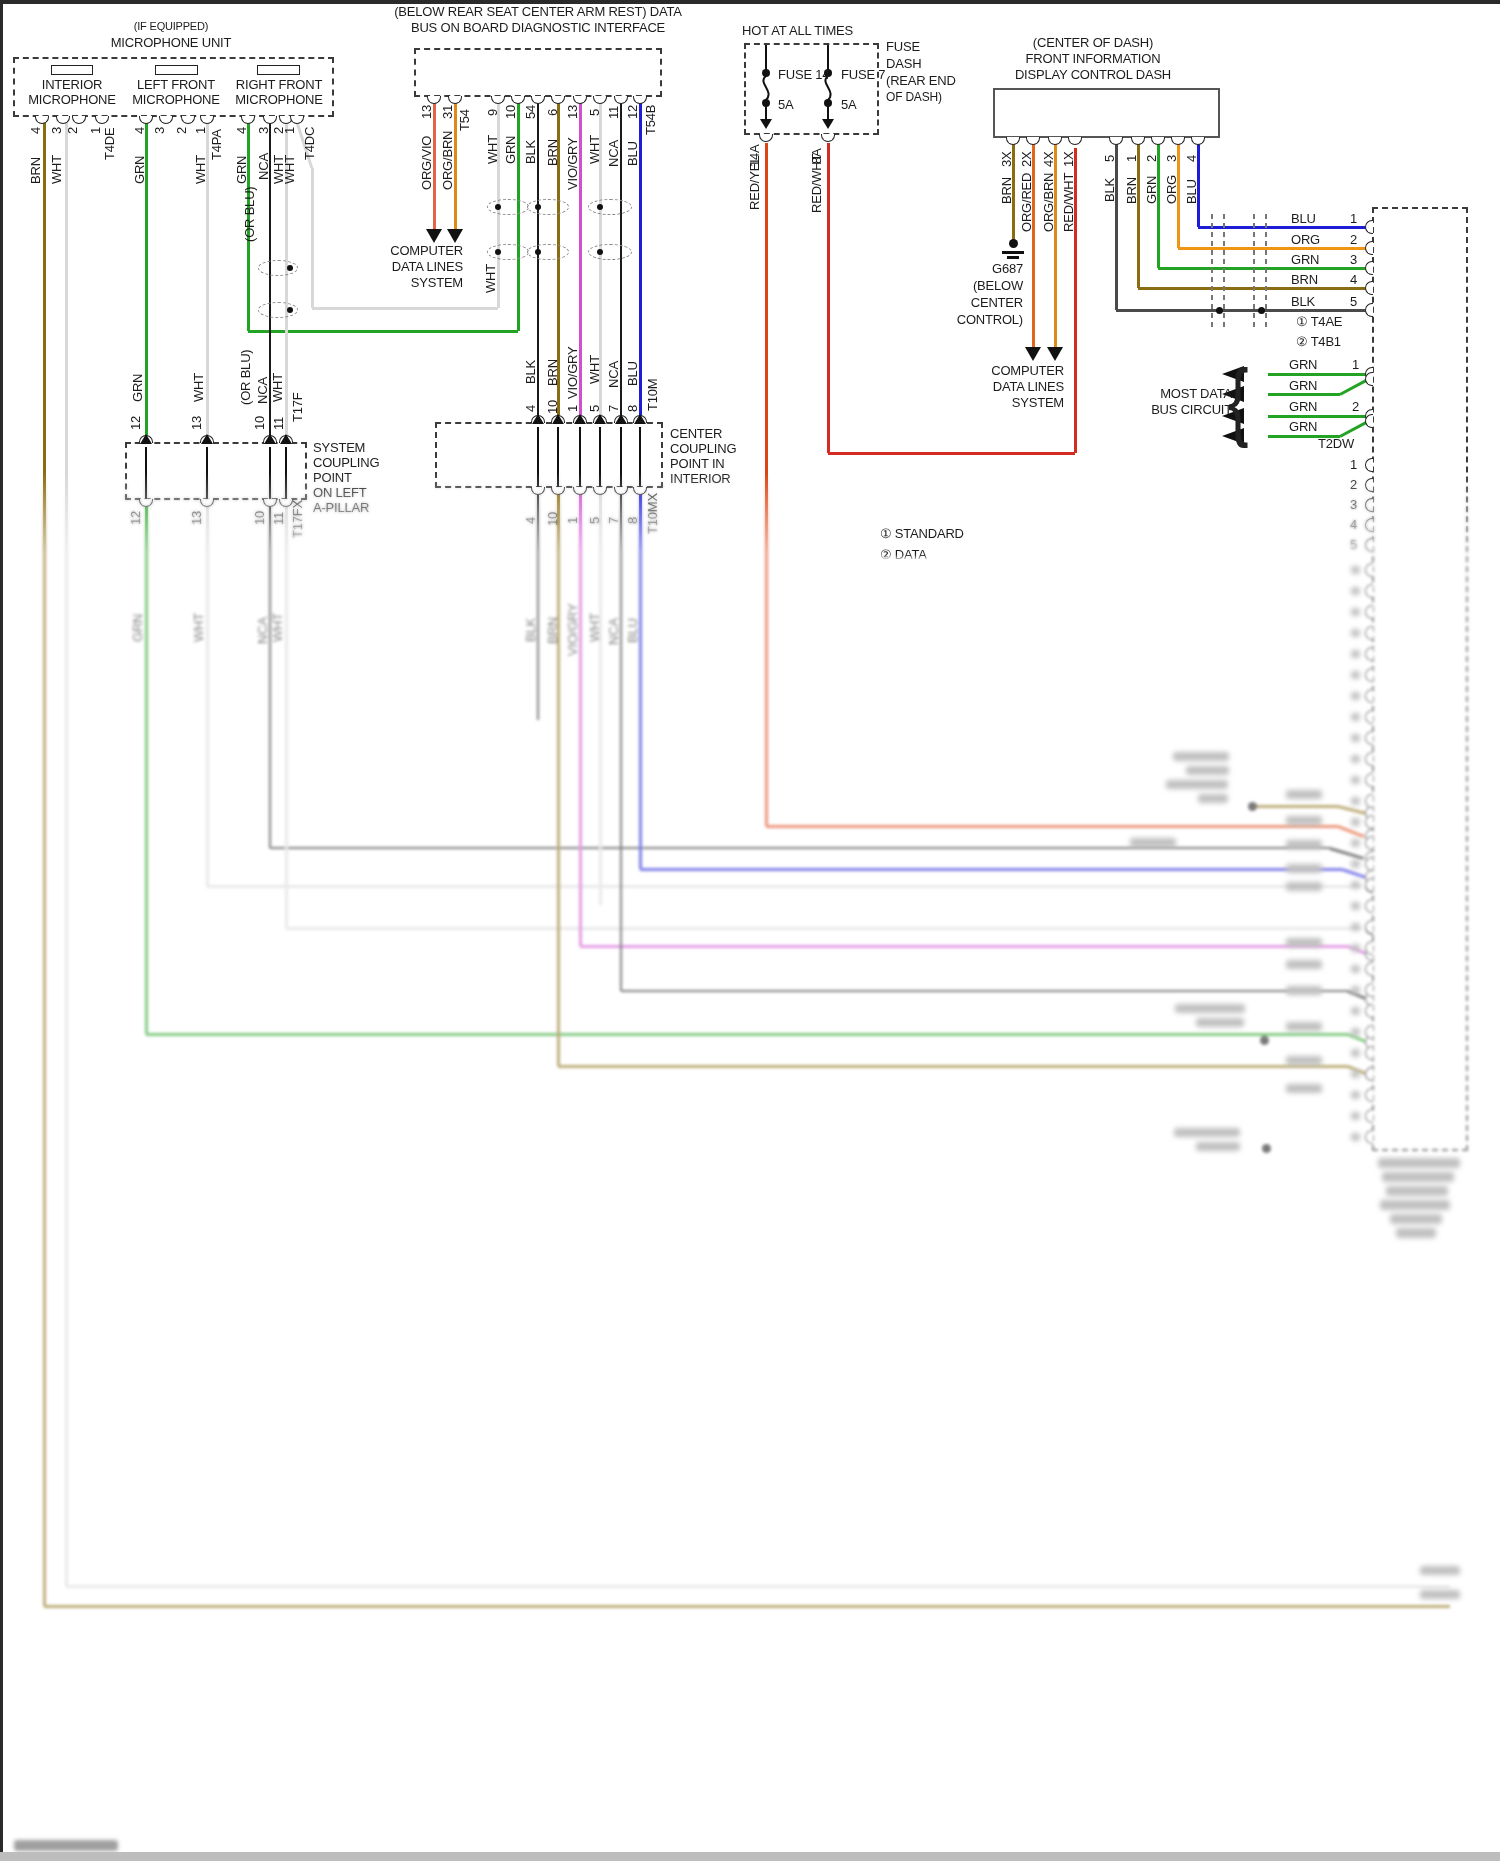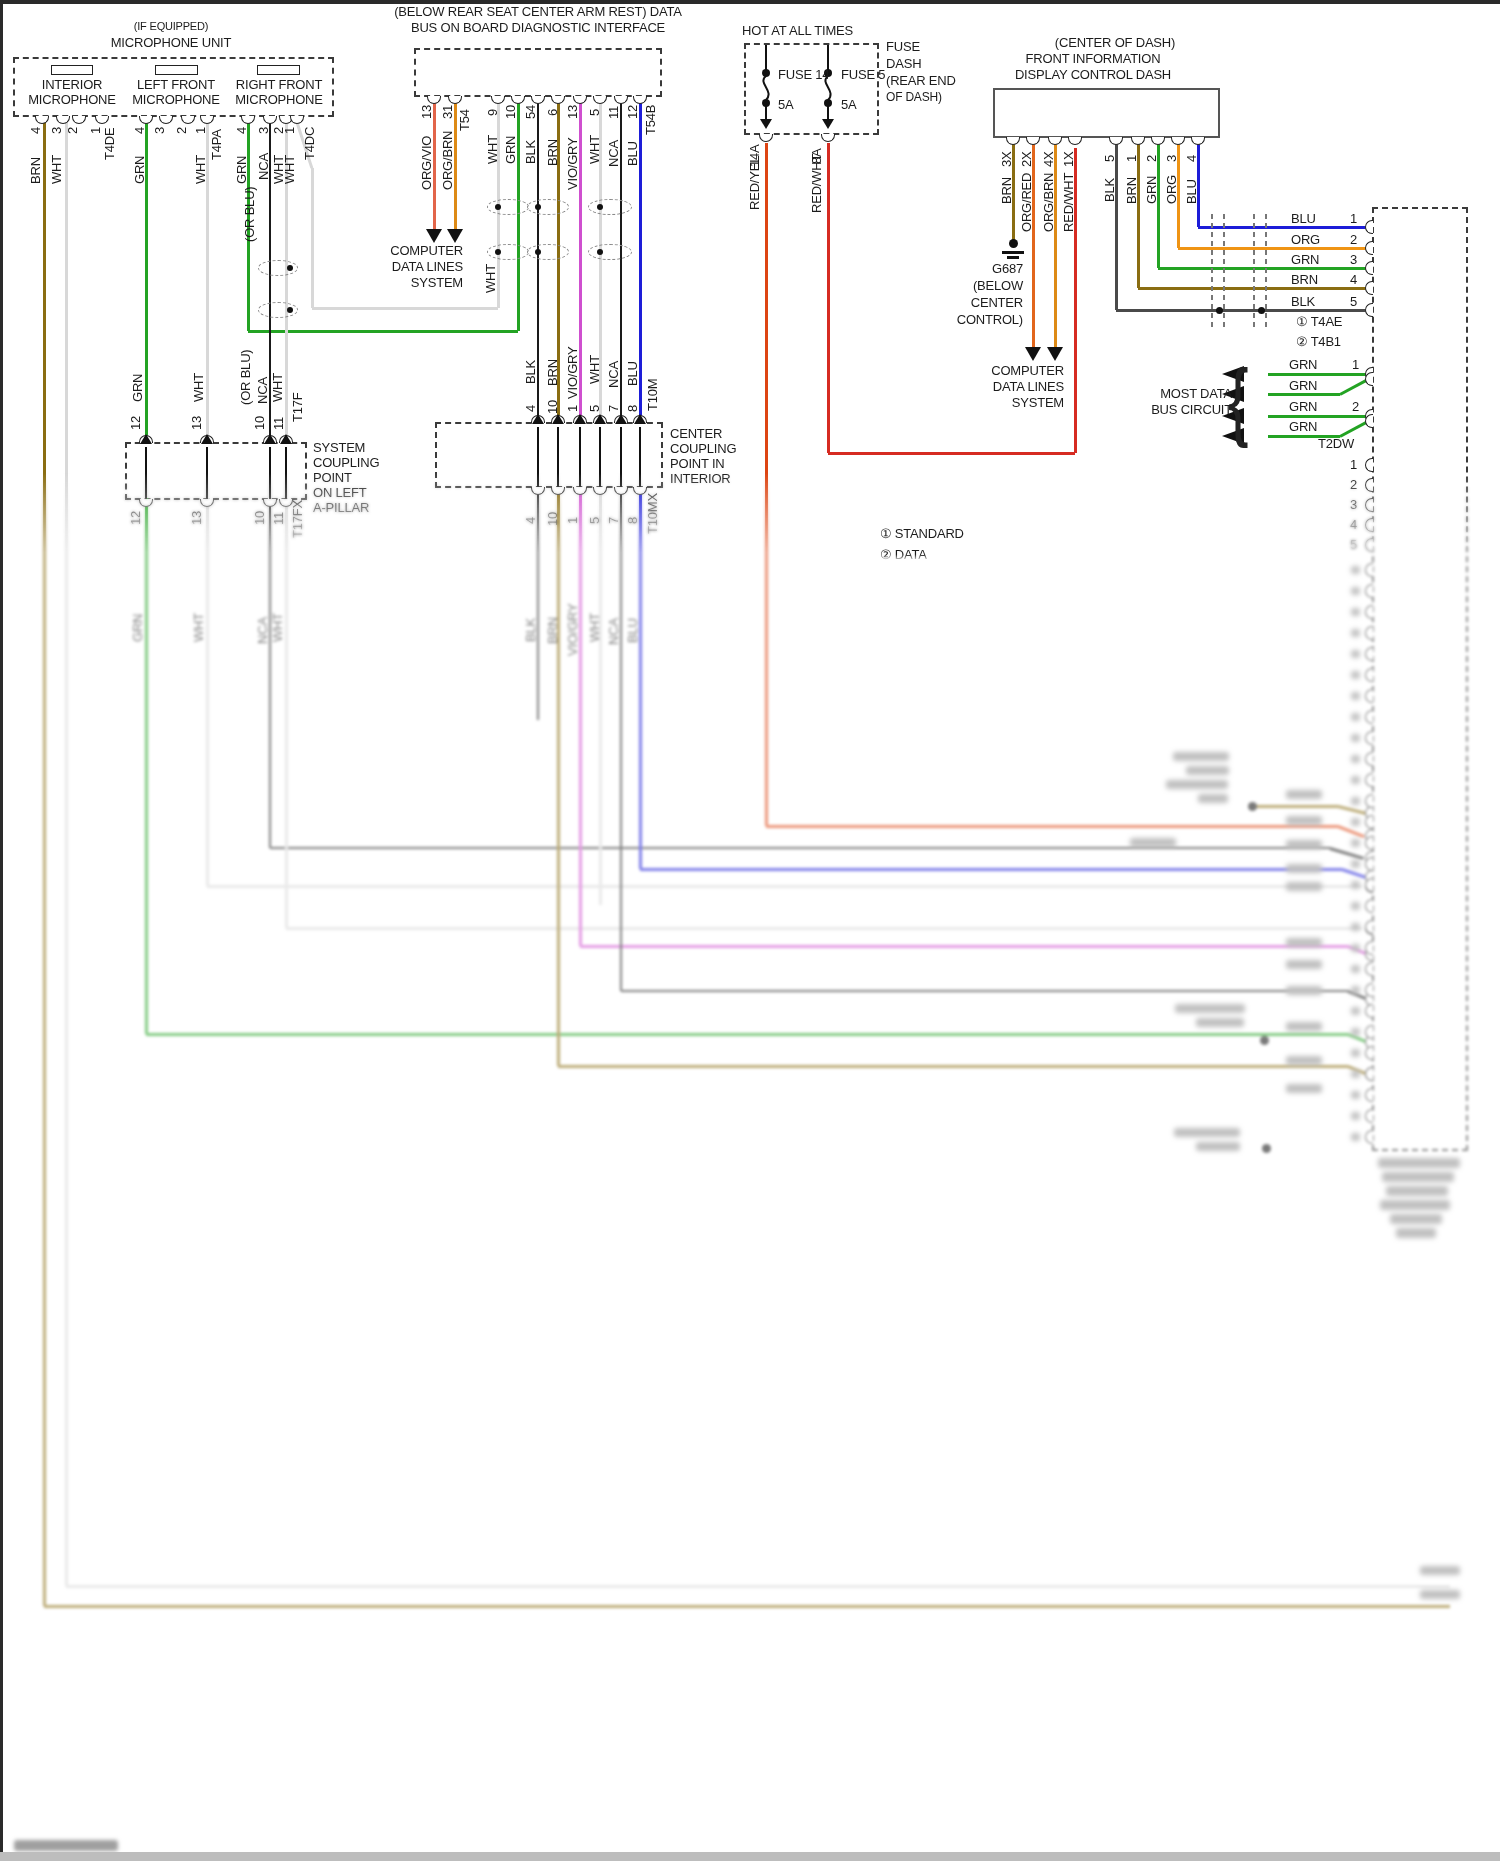--- a/index.html
+++ b/index.html
@@ -354,28 +354,28 @@
     <div class="lb" style="position: absolute; font-size: 13px; top: 78px; left: 72px; transform: translateX(-50%);">INTERIOR</div>
     <div class="lb" style="position: absolute; font-size: 13px; top: 93px; left: 72px; transform: translateX(-50%);">MICROPHONE</div>
     <div class="lb" style="position: absolute; font-size: 13px; top: 78px; left: 176px; transform: translateX(-50%);">LEFT FRONT</div>
     <div class="lb" style="position: absolute; font-size: 13px; top: 93px; left: 176px; transform: translateX(-50%);">MICROPHONE</div>
     <div class="lb" style="position: absolute; font-size: 13px; top: 78px; left: 279px; transform: translateX(-50%);">RIGHT FRONT</div>
     <div class="lb" style="position: absolute; font-size: 13px; top: 93px; left: 279px; transform: translateX(-50%);">MICROPHONE</div>
     <div class="lb" style="position: absolute; font-size: 13px; top: 5px; left: 538px; transform: translateX(-50%);">(BELOW REAR SEAT CENTER ARM REST) DATA</div>
     <div class="lb" style="position: absolute; font-size: 13px; top: 21px; left: 538px; transform: translateX(-50%);">BUS ON BOARD DIAGNOSTIC INTERFACE</div>
     <div class="lb" style="position: absolute; font-size: 13px; top: 24px; left: 742px;">HOT AT ALL TIMES</div>
     <div class="lb" style="position: absolute; font-size: 13px; top: 68px; left: 778px;">FUSE 14</div>
-    <div class="lb" style="position: absolute; font-size: 13px; top: 68px; left: 841px;">FUSE 5</div>
+    <div class="lb" style="position: absolute; font-size: 13px; top: 68px; left: 841px;">FUSE 7</div>
     <div class="lb" style="position: absolute; font-size: 13px; top: 98px; left: 778px;">5A</div>
     <div class="lb" style="position: absolute; font-size: 13px; top: 98px; left: 841px;">5A</div>
     <div class="lb" style="position: absolute; font-size: 13px; top: 40px; left: 886px;">FUSE</div>
     <div class="lb" style="position: absolute; font-size: 13px; top: 57px; left: 886px;">DASH</div>
     <div class="lb" style="position: absolute; font-size: 13px; top: 74px; left: 886px;">(REAR END</div>
     <div class="lb" style="position: absolute; font-size: 12px; top: 91px; left: 886px;">OF DASH)</div>
-    <div class="lb" style="position: absolute; font-size: 13px; top: 36px; left: 1093px; transform: translateX(-50%); margin-left: 22px;">(CENTER OF DASH)</div>
+    <div class="lb" style="position: absolute; font-size: 13px; top: 36px; left: 1093px; transform: translateX(-50%);">(CENTER OF DASH)</div>
     <div class="lb" style="position: absolute; font-size: 13px; top: 52px; left: 1093px; transform: translateX(-50%);">FRONT INFORMATION</div>
     <div class="lb" style="position: absolute; font-size: 13px; top: 68px; left: 1093px; transform: translateX(-50%);">DISPLAY CONTROL DASH</div>
     <div class="lb" style="position: absolute; font-size: 13px; top: 244px; right: 1037px;">COMPUTER</div>
     <div class="lb" style="position: absolute; font-size: 13px; top: 260px; right: 1037px;">DATA LINES</div>
     <div class="lb" style="position: absolute; font-size: 13px; top: 276px; right: 1037px;">SYSTEM</div>
     <div class="lb" style="position: absolute; font-size: 13px; top: 441px; left: 313px;">SYSTEM</div>
     <div class="lb" style="position: absolute; font-size: 13px; top: 456px; left: 313px;">COUPLING</div>
     <div class="lb" style="position: absolute; font-size: 13px; top: 471px; left: 313px;">POINT</div>
     <div class="lb" style="position: absolute; font-size: 13px; top: 486px; left: 313px;">ON LEFT</div>
     <div class="lb" style="position: absolute; font-size: 13px; top: 501px; left: 313px;">A-PILLAR</div>

